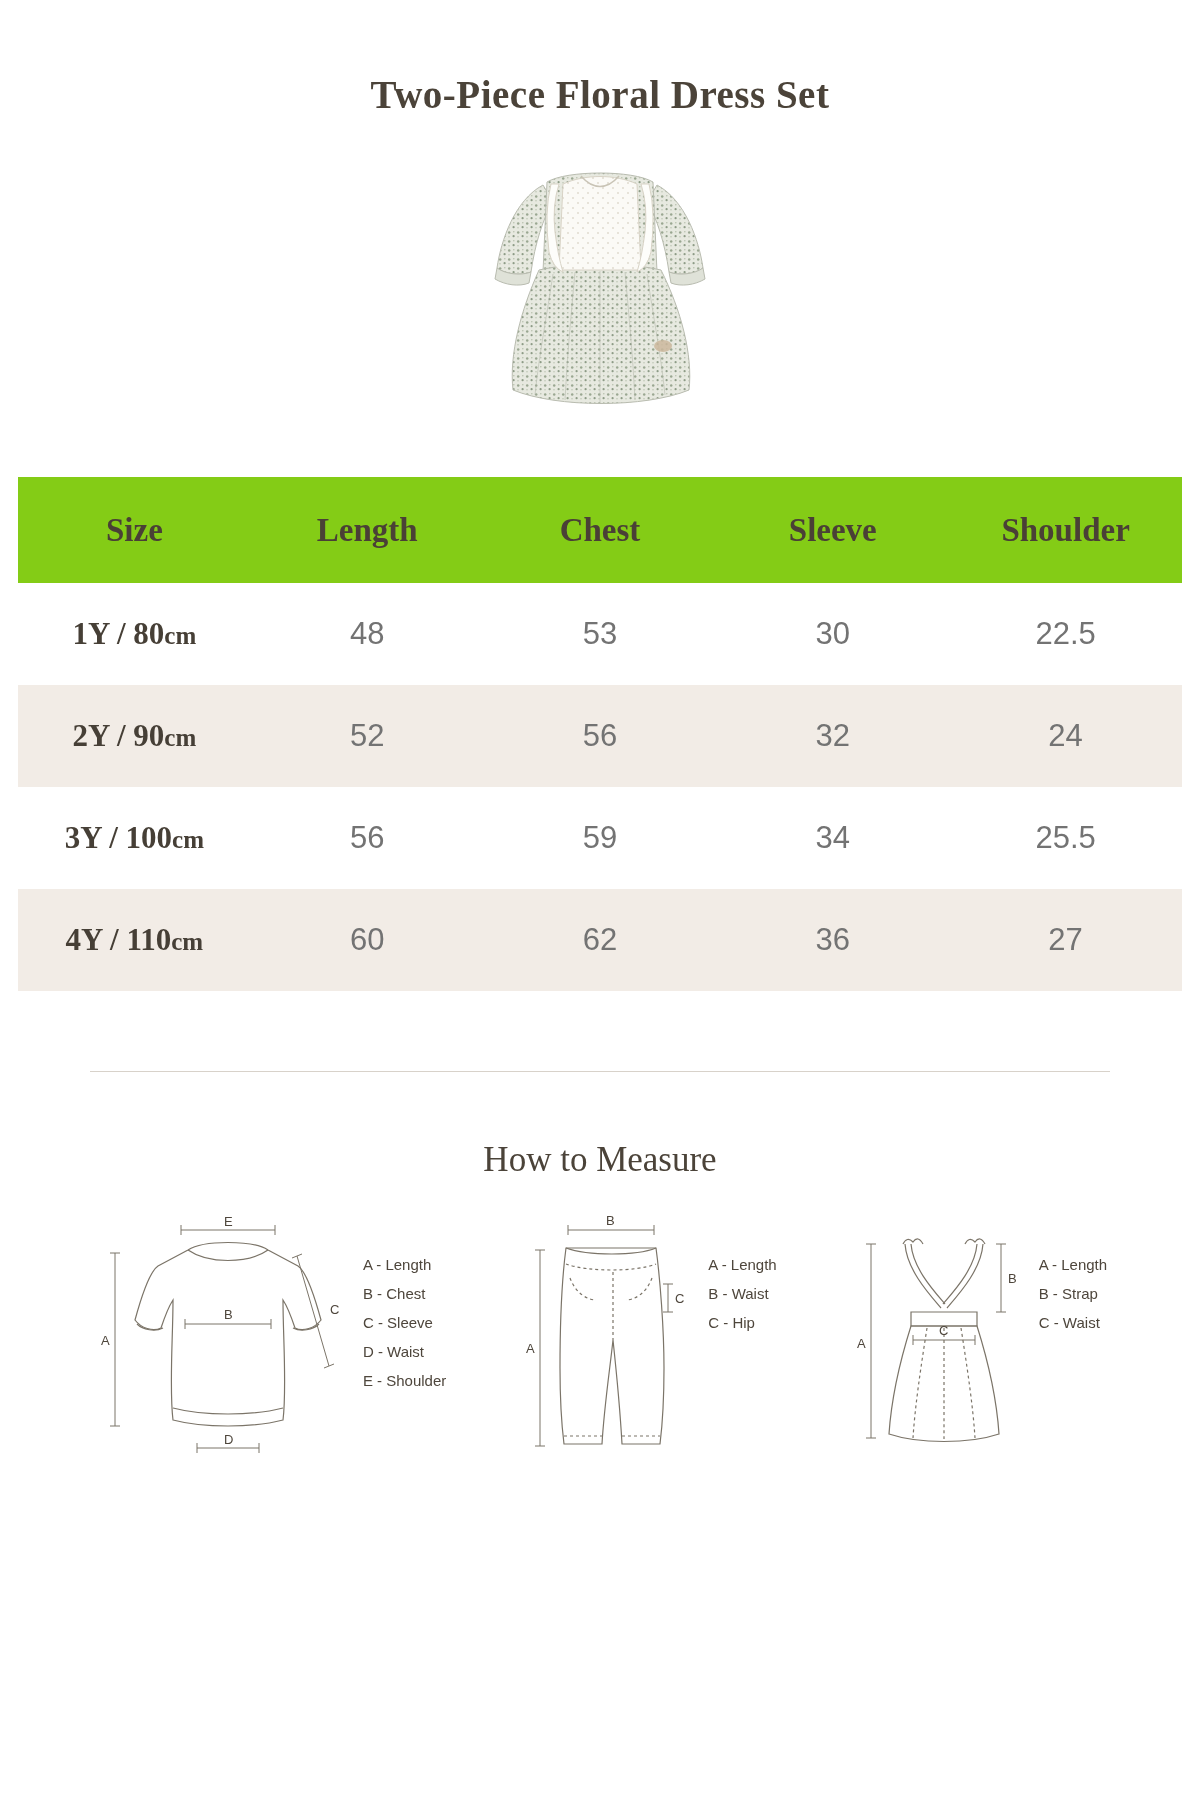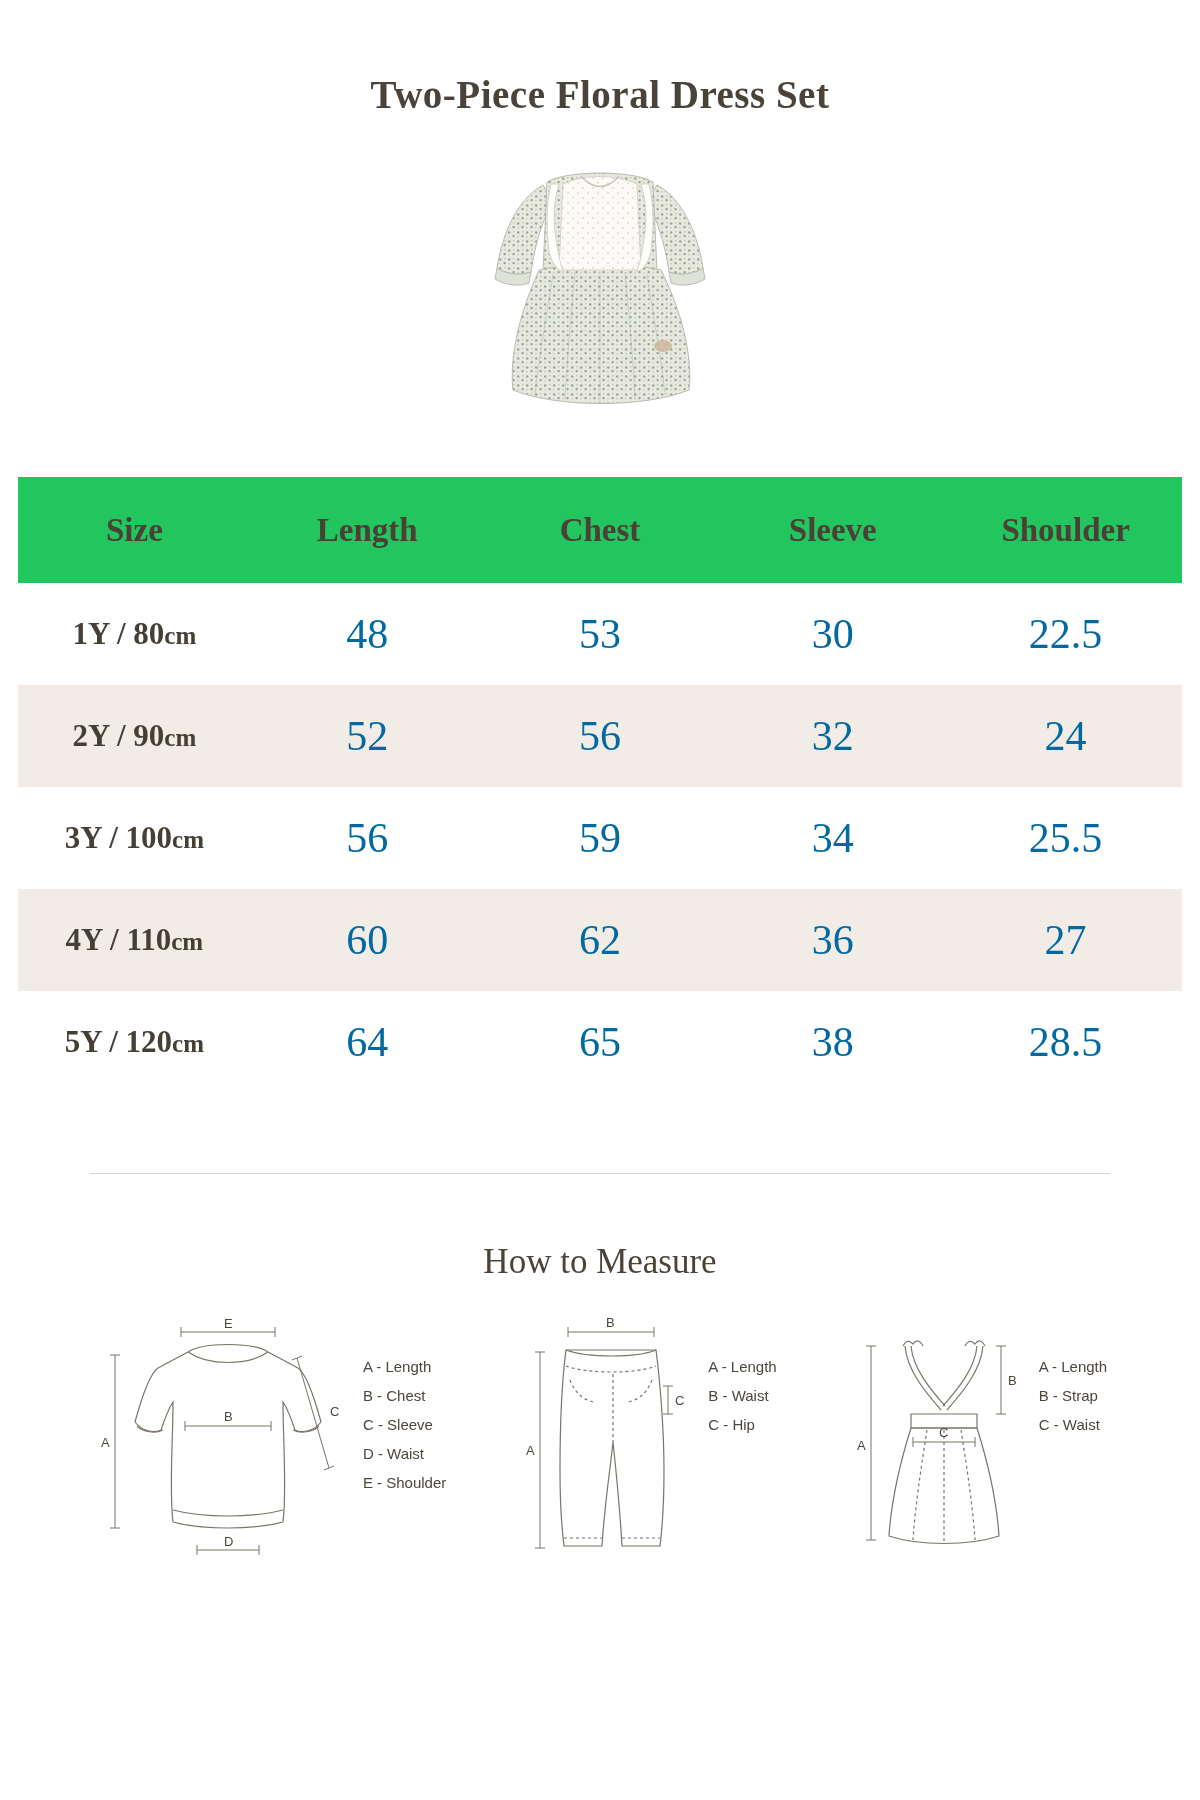--- a/index.html
+++ b/index.html
@@ -50,36 +50,36 @@
   
   .table-wrap {
     margin: 22px 18px 0 18px;
   }
   table.size-table {
     width: 1164px;
     border-collapse: collapse;
     table-layout: fixed;
   }
   table.size-table thead th {
-    background: #22c55e;
+    background: #84cc16;
     color: #4a4036;
     font-family: "Liberation Serif", serif;
     font-weight: bold;
     font-size: 33px;
     height: 104px;
     text-align: center;
     vertical-align: middle;
   }
   table.size-table tbody td {
     height: 100px;
     text-align: center;
     vertical-align: middle;
-    font-size: 42px;
-    color: #0369a1;
-    font-family: Liberation Serif, serif;
+    font-size: 31px;
+    color: #737373;
+    font-family: Liberation Sans, sans-serif;
   }
   table.size-table tbody tr:nth-child(odd) td {
     background: #ffffff;
   }
   table.size-table tbody tr:nth-child(even) td {
     background: #f2ece6;
   }
   table.size-table tbody td.size-cell {
     font-family: "Liberation Serif", serif;
     font-weight: bold;
@@ -220,27 +220,20 @@
           <td>34</td>
           <td>25.5</td>
         </tr>
         <tr>
           <td class="size-cell"><span>4Y / 110</span><span class="unit">cm</span></td>
           <td>60</td>
           <td>62</td>
           <td>36</td>
           <td>27</td>
         </tr>
-        <tr>
-          <td class="size-cell"><span>5Y / 120</span><span class="unit">cm</span></td>
-          <td>64</td>
-          <td>65</td>
-          <td>38</td>
-          <td>28.5</td>
-        </tr>
       </tbody>
     </table>
   </div>
 
   <div class="divider"></div>
 
   <div class="htm-title">How to Measure</div>
 
   <div class="measure-row">
 

